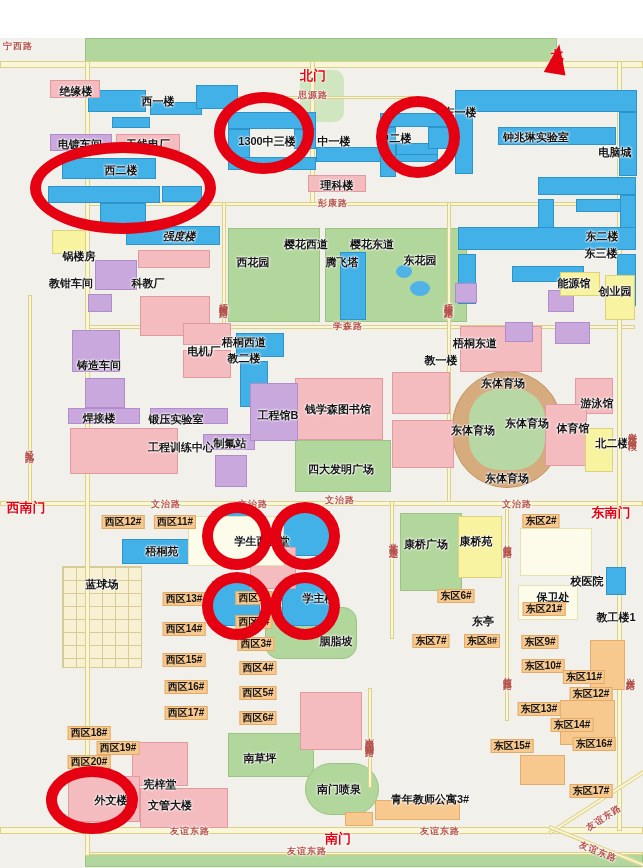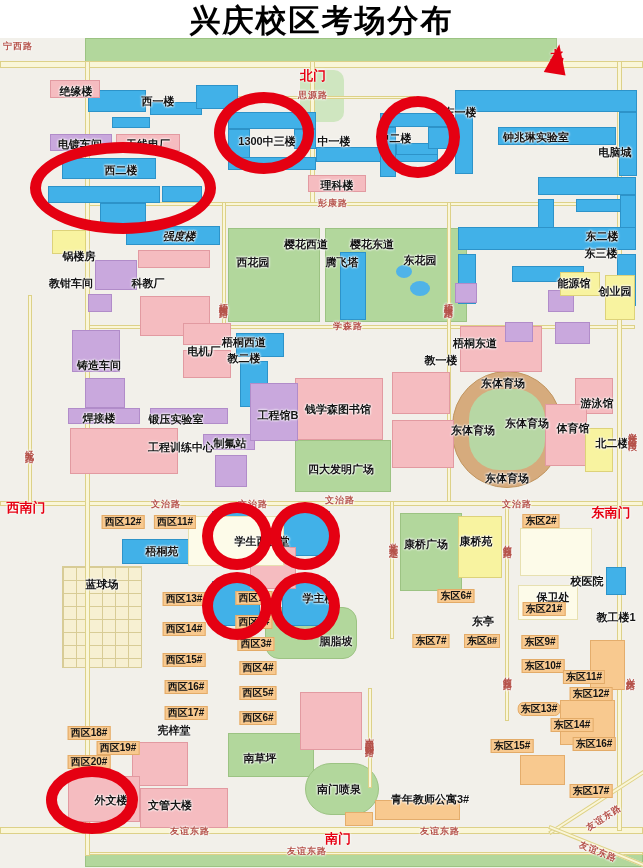--- a/index.html
+++ b/index.html
@@ -43,21 +43,20 @@
   .circle{z-index:6;border:11px solid #e50012;border-radius:50%;background:transparent;}
   
   .north-arrow{z-index:7;width:0;height:0;border-left:11px solid transparent;
                border-right:11px solid transparent;border-bottom:30px solid #e50012;
                transform:rotate(9deg);}
 </style>
 </head>
 <body>
 
 <div id="stage">
-  <div class="title">兴庆校区考场分布</div>
   <div id="map">
     <div class="north-arrow" style="left:546px;top:6px;position:absolute;"></div>
   <div class="area g" style="left: 85px; top: 0px; width: 472px; height: 28px;"></div>
       <div class="area gl" style="left: 300px; top: 32px; width: 44px; height: 52px; border-radius: 10px;"></div>
       <div class="area g" style="left: 228px; top: 190px; width: 92px; height: 94px;"></div>
       <div class="area g" style="left: 325px; top: 190px; width: 142px; height: 94px;"></div>
       <div class="area g" style="left: 295px; top: 402px; width: 96px; height: 52px;"></div>
       <div class="area g" style="left: 400px; top: 475px; width: 62px; height: 78px;"></div>
       <div class="area g" style="left: 265px; top: 569px; width: 92px; height: 52px; border-radius: 14px;"></div>
       <div class="area g" style="left: 228px; top: 695px; width: 86px; height: 44px;"></div>
@@ -224,21 +223,21 @@
       <div class="map-label " style="left: 597px; top: 365px; transform: translate(-50%, -50%);">游泳馆</div>
       <div class="map-label " style="left: 573px; top: 390px; transform: translate(-50%, -50%);">体育馆</div>
       <div class="map-label " style="left: 612px; top: 405px; transform: translate(-50%, -50%);">北二楼</div>
       <div class="map-label " style="left: 262px; top: 503px; transform: translate(-50%, -50%);">学生西食堂</div>
       <div class="map-label " style="left: 426px; top: 506px; transform: translate(-50%, -50%);">康桥广场</div>
       <div class="map-label " style="left: 476px; top: 503px; transform: translate(-50%, -50%);">康桥苑</div>
       <div class="map-label " style="left: 319px; top: 560px; transform: translate(-50%, -50%);">学主楼</div>
       <div class="map-label " style="left: 336px; top: 603px; transform: translate(-50%, -50%);">胭脂坡</div>
       <div class="map-label " style="left: 162px; top: 513px; transform: translate(-50%, -50%);">梧桐苑</div>
       <div class="map-label " style="left: 102px; top: 546px; transform: translate(-50%, -50%);">蓝球场</div>
-      <div class="map-label " style="left: 160px; top: 692px; transform: translate(-50%, -50%); margin-left: 14px;">宪梓堂</div>
+      <div class="map-label " style="left: 160px; top: 746px; transform: translate(-50%, -50%);">宪梓堂</div>
       <div class="map-label " style="left: 111px; top: 762px; transform: translate(-50%, -50%); text-align: center;">外文楼</div>
       <div class="map-label " style="left: 170px; top: 767px; transform: translate(-50%, -50%);">文管大楼</div>
       <div class="map-label " style="left: 260px; top: 720px; transform: translate(-50%, -50%);">南草坪</div>
       <div class="map-label " style="left: 339px; top: 751px; transform: translate(-50%, -50%);">南门喷泉</div>
       <div class="map-label " style="left: 430px; top: 761px; transform: translate(-50%, -50%);">青年教师公寓3#</div>
       <div class="map-label " style="left: 587px; top: 543px; transform: translate(-50%, -50%);">校医院</div>
       <div class="map-label " style="left: 553px; top: 559px; transform: translate(-50%, -50%);">保卫处</div>
       <div class="map-label " style="left: 616px; top: 579px; transform: translate(-50%, -50%);">教工楼1</div>
       <div class="map-label " style="left: 483px; top: 583px; transform: translate(-50%, -50%);">东亭</div>
       <div class="map-label dorm" style="left: 123px; top: 484px; transform: translate(-50%, -50%);">西区12#</div>
@@ -259,21 +258,21 @@
       <div class="map-label dorm" style="left: 89px; top: 724px; transform: translate(-50%, -50%);">西区20#</div>
       <div class="map-label dorm" style="left: 541px; top: 483px; transform: translate(-50%, -50%);">东区2#</div>
       <div class="map-label dorm" style="left: 544px; top: 528px; transform: translate(-50%, -50%); margin-top: 43px;">东区21#</div>
       <div class="map-label dorm" style="left: 456px; top: 558px; transform: translate(-50%, -50%);">东区6#</div>
       <div class="map-label dorm" style="left: 431px; top: 603px; transform: translate(-50%, -50%);">东区7#</div>
       <div class="map-label dorm" style="left: 482px; top: 603px; transform: translate(-50%, -50%); font-family: Liberation Serif, serif;">东区8#</div>
       <div class="map-label dorm" style="left: 540px; top: 604px; transform: translate(-50%, -50%);">东区9#</div>
       <div class="map-label dorm" style="left: 543px; top: 628px; transform: translate(-50%, -50%);">东区10#</div>
       <div class="map-label dorm" style="left: 584px; top: 639px; transform: translate(-50%, -50%);">东区11#</div>
       <div class="map-label dorm" style="left: 591px; top: 656px; transform: translate(-50%, -50%);">东区12#</div>
-      <div class="map-label dorm" style="left: 539px; top: 671px; transform: translate(-50%, -50%); border-radius: 6px;">东区13#</div>
+      <div class="map-label dorm" style="left: 539px; top: 671px; transform: translate(-50%, -50%);">东区13#</div>
       <div class="map-label dorm" style="left: 572px; top: 687px; transform: translate(-50%, -50%);">东区14#</div>
       <div class="map-label dorm" style="left: 512px; top: 708px; transform: translate(-50%, -50%);">东区15#</div>
       <div class="map-label dorm" style="left: 594px; top: 706px; transform: translate(-50%, -50%);">东区16#</div>
       <div class="map-label dorm" style="left: 591px; top: 729px; transform: translate(-50%, -50%); margin-top: 24px;">东区17#</div>
       <div class="map-label gate" style="left: 313px; top: 37px; transform: translate(-50%, -50%);">北门</div>
       <div class="map-label gate" style="left: 26px; top: 469px; transform: translate(-50%, -50%);">西南门</div>
       <div class="map-label gate" style="left: 611px; top: 474px; transform: translate(-50%, -50%);">东南门</div>
       <div class="map-label gate" style="left: 338px; top: 800px; transform: translate(-50%, -50%);">南门</div>
       <div class="map-label gate" style="left: 557px; top: 17px; transform: translate(-50%, -50%);">北</div>
       <div class="map-label road-lbl" style="left: 18px; top: 8px; transform: translate(-50%, -50%);">宁西路</div>

